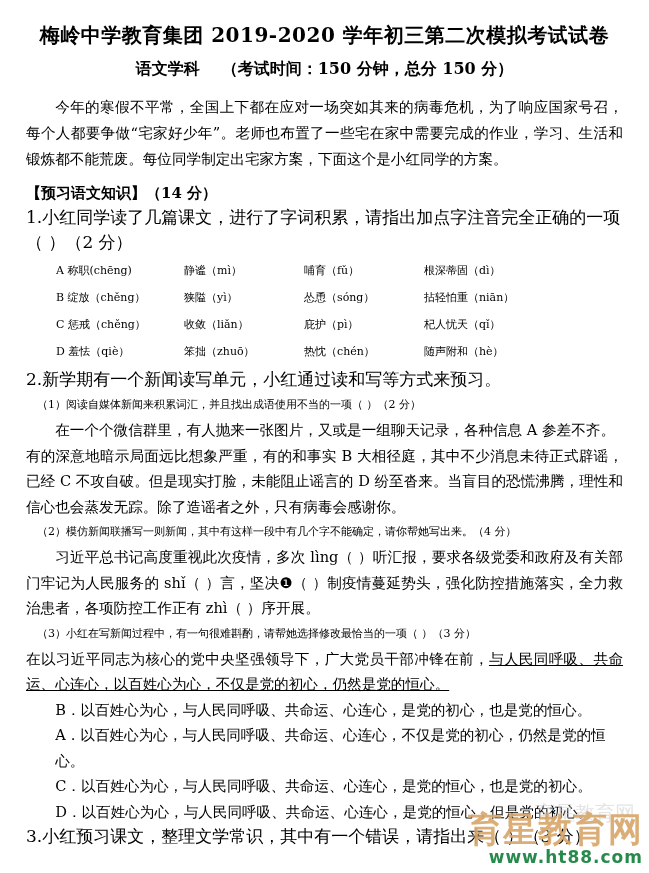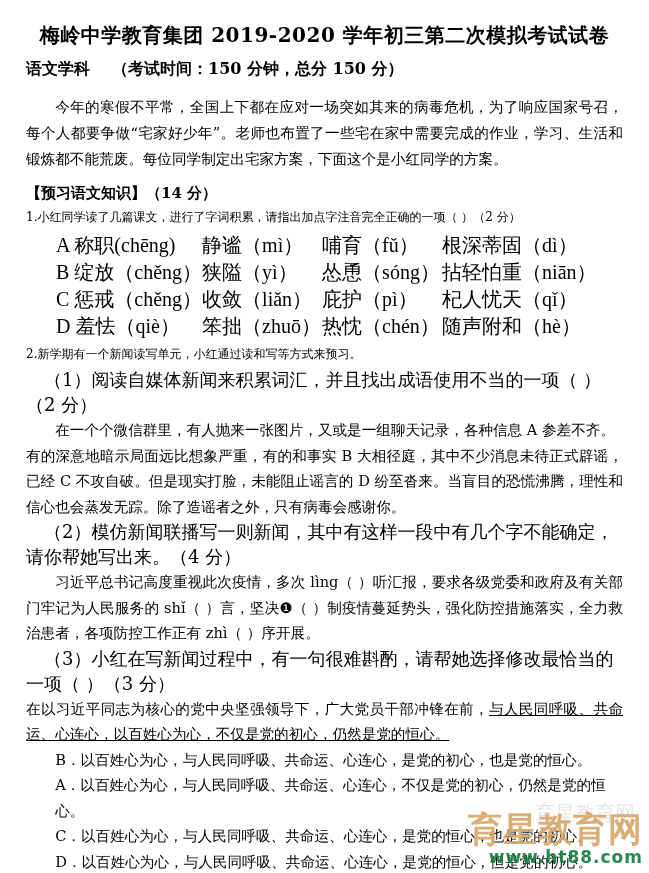--- a/index.html
+++ b/index.html
@@ -24,21 +24,21 @@
   }
   .title {
     text-align: center;
     font-size: 20px;
     font-weight: bold;
     letter-spacing: 0.5px;
     margin: 4px 0 2px 0;
     white-space: nowrap;
   }
   .subtitle {
-    text-align: left;
+    text-align: center;
     font-size: 16px;
     font-weight: bold;
     margin: 10px 0 4px 0;
   }
   .subtitle .gap {
     display: inline-block;
     width: 22px;
   }
   p {
     margin: 0;
@@ -49,41 +49,40 @@
   .indent2 {
     text-indent: 2em;
   }
   .section-head {
     font-size: 15px;
     font-weight: bold;
     margin-top: 12px;
     margin-bottom: 2px;
   }
   .q {
-    font-size: 12px;
+    font-size: 17px;
     line-height: 25px;
   }
   .choice-table {
     width: 100%;
     border-collapse: collapse;
     margin: 2px 0 2px 0;
   }
   .choice-table td {
-    font-size: 20px;
+    font-size: 11px;
     line-height: 27px;
     padding: 0;
     white-space: nowrap;
-    font-family: Liberation Serif, serif;
   }
   .c1 { width: 128px; padding-left: 30px !important; }
   .c2 { width: 120px; }
   .c3 { width: 120px; }
   .c4 { width: auto; }
   .sub {
-    font-size: 18px;
+    font-size: 11px;
     line-height: 25px;
     text-indent: 1em;
   }
   .body-text {
     font-size: 14.6px;
     line-height: 25.5px;
     text-align: justify;
   }
   .opt {
     font-size: 14.6px;

